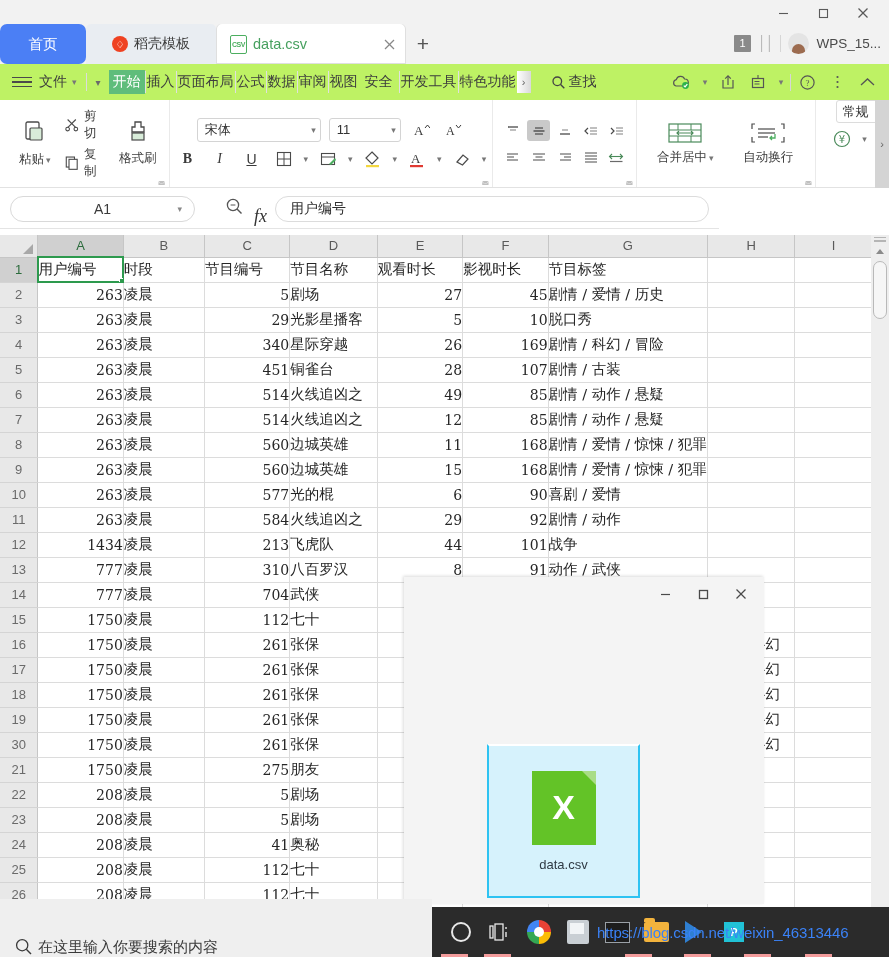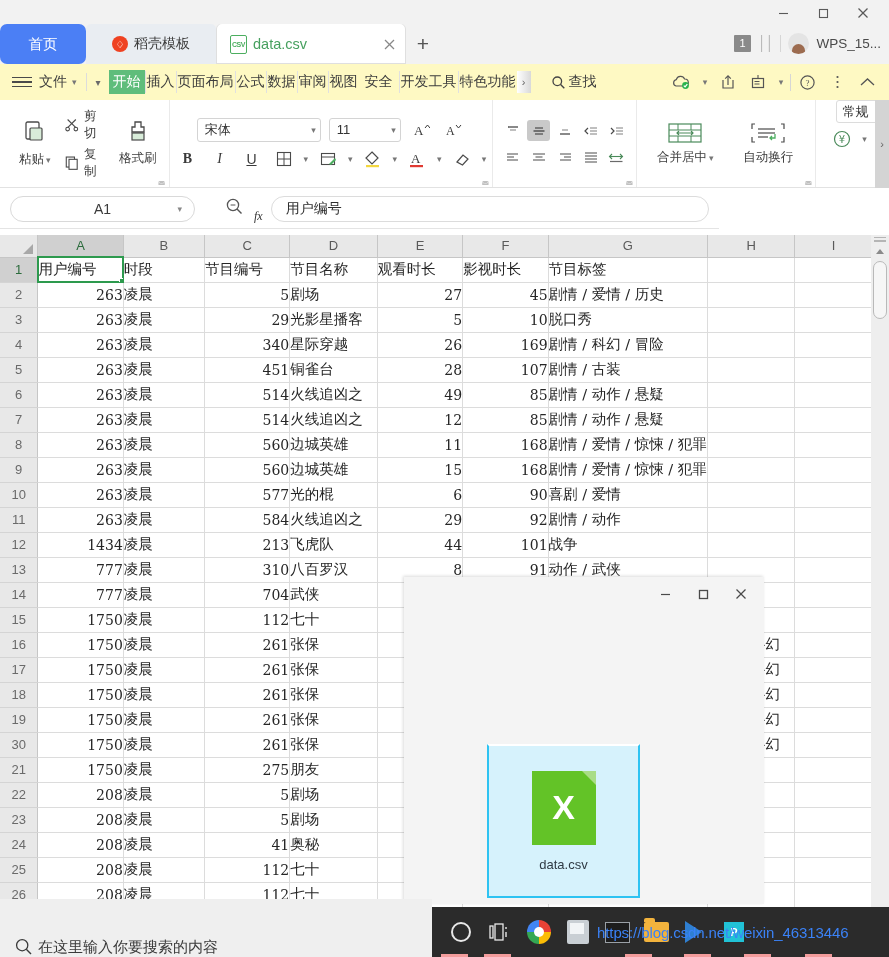--- a/index.html
+++ b/index.html
@@ -77,21 +77,21 @@
     overflow: hidden; position: relative;
   }
   .avatar::after {
     content: ""; position: absolute; left: 4px; top: 11px;
     width: 13px; height: 13px; border-radius: 50% 50% 40% 40%; background: #9c6b4f;
   }
 
   
   .menubar {
     position: absolute; left: 0; top: 64px; width: 889px; height: 36px;
-    background: #fef9c3; display: flex; align-items: center; text-align: right;
+    background: #bef264; display: flex; align-items: center; text-align: right;
   }
   .hamburger { width: 20px; margin-left: 12px; display:flex; flex-direction:column; gap:3px; }
   .hamburger i { display:block; height:1.6px; background:#4a4a4a; }
   .menu-file { font-size: 14px; color: #3d3d3d; margin-left: 7px; display:flex; align-items:center; gap:5px;}
   .caret { font-size: 9px; color: #777; }
   .msep { width:1px; height:18px; background:#dcdcdc; margin: 0 9px; }
   .mtri { color:#6a6a6a; font-size:10px; }
   .mitems { display:flex; align-items:center; margin-left:8px; }
   .mitem {
     font-size: 14px; color: #3d3d3d; padding: 2px 1px; white-space: nowrap;
@@ -170,21 +170,21 @@
     background:#ffffff; display:flex; align-items:center; border-bottom:1px solid #e4e4e4;
   }
   .namebox {
     margin-left: 10px; width: 185px; height:26px; border:1px solid #d9d9d9; border-radius:13px;
     background:#fff; display:flex; align-items:center; justify-content:center; position:relative;
     font-size:14px; color:#3a3a3a;
   }
   .namebox .caret2 { position:absolute; right:12px; color:#888; font-size:9px; }
   .fxzone { display:flex; align-items:center; gap:10px; margin-left:30px; }
   .fxicon { color:#555; }
-  .fxlabel { font-style:italic; font-family:"Liberation Serif", serif; font-size:12px; color:#333;margin-top:15px; }
+  .fxlabel { font-style:italic; font-family:"Liberation Serif", serif; font-size:18px; color:#333;margin-top:15px; }
   .fbox {
     margin-left:8px; flex:1; height:26px; margin-right:10px;
     border:1px solid #dcdcdc; border-radius:13px; background:#fff;
     display:flex; align-items:center; padding-left:14px; font-size:14px; color:#2d2d2d;
   }
 
   
   .sheet { position:absolute; left:0; top:235px; width:889px; height:672px; background:#fff; overflow:hidden;}
   table.grid { border-collapse: collapse; table-layout: fixed; }
   table.grid td, table.grid th { padding:0; }

